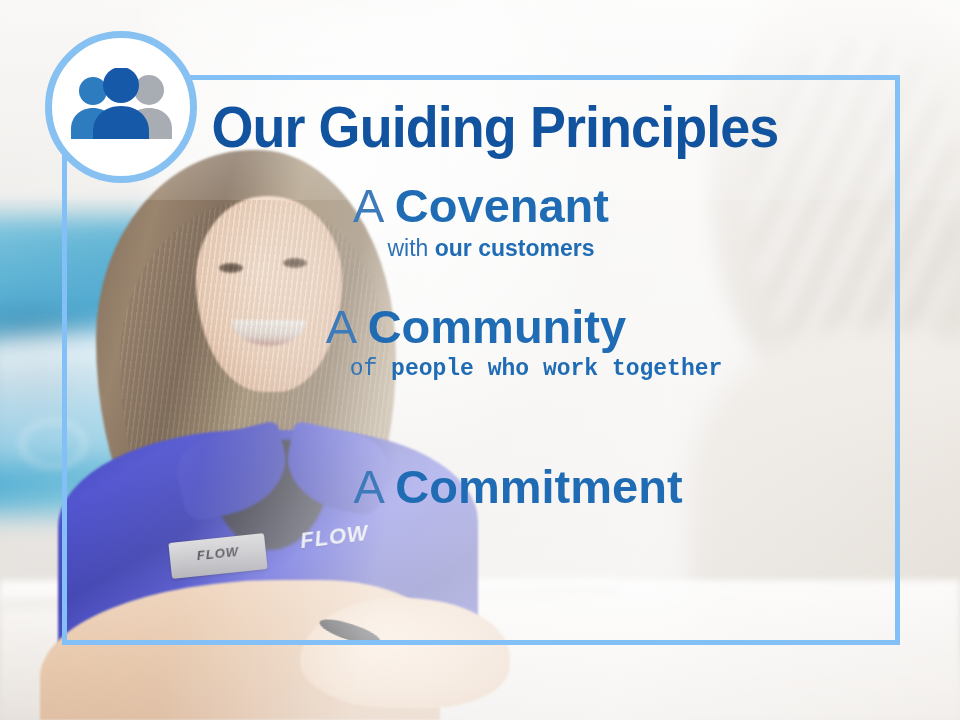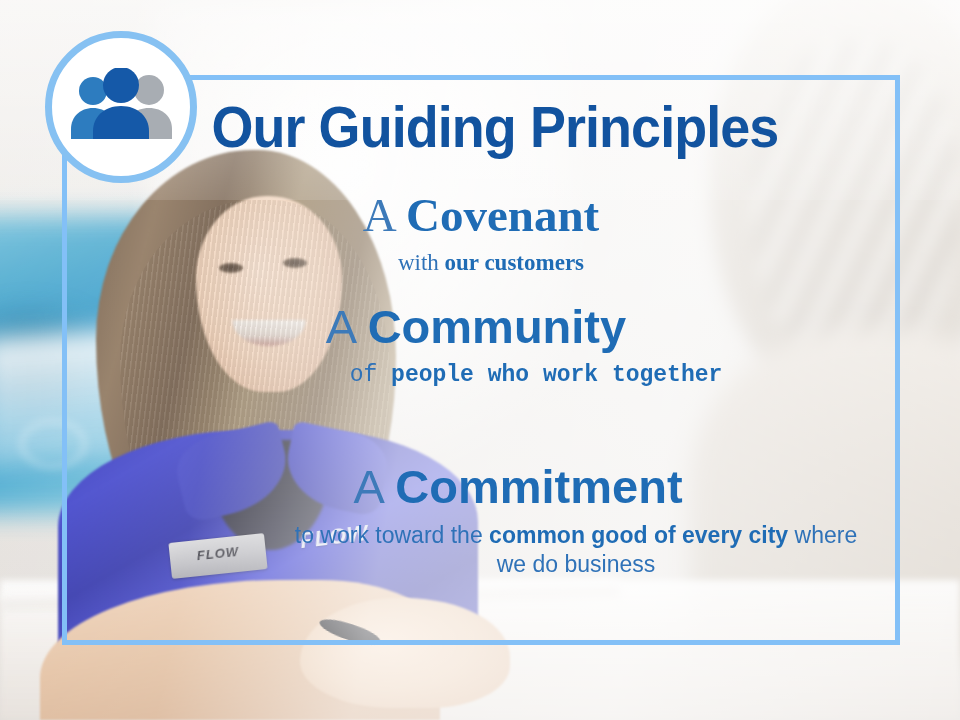--- a/index.html
+++ b/index.html
@@ -398,21 +398,21 @@
     line-height: 1.05;
     white-space: nowrap;
   }
 
   .block {
     position: absolute;
     width: 838px;
     box-sizing: border-box;
     padding-right: 10px;
   }
-  .block-1 { top: 116px; font-family: Liberation Serif, serif; }
+  .block-1 { top: 107px; }
   .block-2 { top: 228px; }
   .block-3 { top: 388px; }
 
   .headline {
     font-size: 47px;
     line-height: 1.04;
     color: #2a71ba;
     white-space: nowrap;
   }
   .headline .art {
@@ -421,21 +421,21 @@
   }
   .headline .word {
     font-weight: bold;
     color: #1f6cb5;
   }
   .sub {
     font-size: 23px;
     line-height: 1.26;
     color: #2f72b8;
     font-weight: normal;
-    margin-top: 9px;
+    margin-top: 3px;
   }
   .sub b { font-weight: bold; color: #1f6cb5; }
 
   .block-1 .headline { text-align: center; padding-left: 10px; }
   .block-1 .sub { text-align: center; padding-left: 30px; }
 
   .block-2 .headline { text-align: center; }
   .block-2 .sub { text-align: center; padding-left: 120px; font-family: Liberation Mono, monospace; }
 
   .block-3 .headline { text-align: center; padding-left: 84px; }
@@ -521,20 +521,16 @@
       </div>
       <div class="sub">
         <span>of </span><b>people who work together</b><span></span><br>
       </div>
     </div>
 
     <div class="block block-3">
       <div class="headline">
         <span class="art">A </span><span class="word">Commitment</span>
       </div>
-      <div class="sub">
-        <span>to work toward the </span><b>common good of every city</b><span> where</span><br>
-        <span>we do business</span>
-      </div>
     </div>
 
   </div>
 </div>
 
 </body></html>

